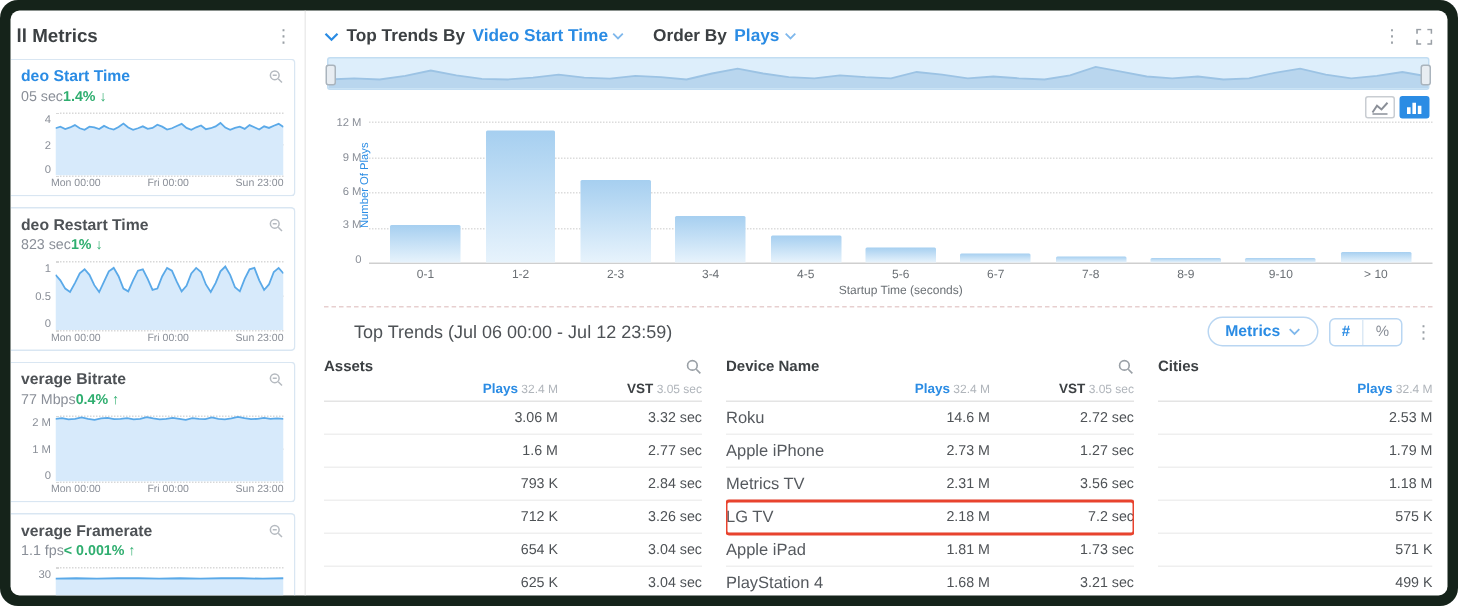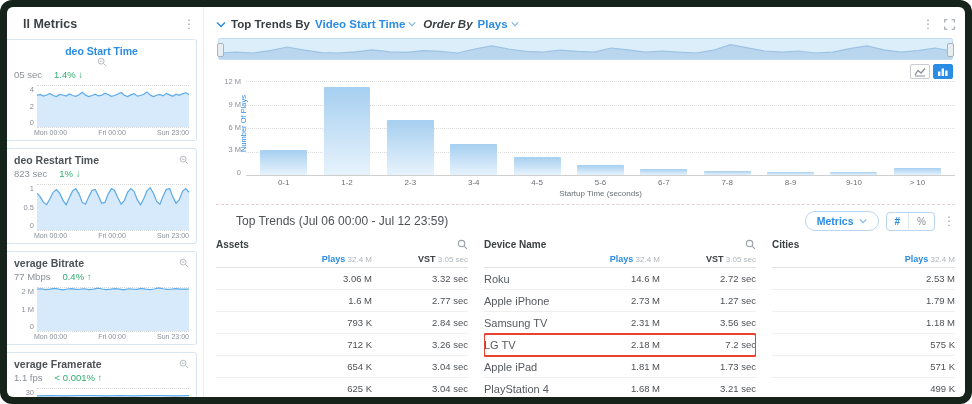--- a/index.html
+++ b/index.html
@@ -1,43 +1,43 @@
 <!DOCTYPE html>
 <html><head>
 <meta charset="utf-8">
 <style>
   html,body{margin:0;padding:0;background:#fff;font-family:"Liberation Sans",sans-serif;}
   .frame{width:972px;height:404px;box-sizing:border-box;background:#15231a;border-radius:12px;padding:7px;overflow:hidden;}
   .app{width:100%;height:100%;background:#fff;border-radius:6px;overflow:hidden;display:flex;}
 
   
   .sidebar{width:186px;flex:none;border-right:1px solid #ececec;padding:8px 6px 0 4px;overflow:hidden;}
-  .sb-head{display:flex;align-items:center;justify-content:space-between;margin:2px 2px 8px 12px;}
+  .sb-head{display:flex;align-items:center;justify-content:space-between;margin:2px 2px 8px 0;}
   .sb-title{font-size:12.5px;font-weight:bold;color:#3c4043;}
   .kebab{color:#9aa0a6;font-size:12px;line-height:10px;cursor:pointer;}
   .mcard{border:1px solid #d9e6f2;border-left:0;border-radius:0 3px 3px 0;margin:0 0 7px -4px;padding:5px 7px 4px 7px;position:relative;}
   .mc-title{font-size:10.5px;font-weight:bold;color:#4e5256;display:flex;justify-content:space-between;align-items:center;}
-  .mc-title.blue{color:#2b8ce4;flex-direction:column;}
+  .mc-title.blue{color:#2b8ce4;}
   .mc-val{font-size:9.5px;color:#8a8f98;margin-top:2px;}
-  .mc-delta{color:#2fae6f;font-weight:normal;margin-left:12px;text-align:right;}
+  .mc-delta{color:#2fae6f;font-weight:bold;margin-left:0;text-align:right;}
   .mc-chart{display:flex;margin-top:5px;}
   .mc-gutter{width:20px;flex:none;display:flex;flex-direction:column;justify-content:space-between;align-items:flex-end;padding-right:3px;font-size:7.5px;color:#8a8f98;}
   .mc-plot{flex:1;position:relative;height:42px;}
   .mc-plot svg{position:absolute;inset:0;width:100%;height:100%;}
   .gline{position:absolute;left:0;right:0;border-top:1px dotted #d8d8d8;}
   .mc-xticks{display:flex;justify-content:space-between;font-size:7px;color:#8a8f98;margin:2px 0 0 20px;}
   .mag{flex:none;}
 
   
   .main{flex:1;display:flex;flex-direction:column;padding:6px 10px 0 12px;overflow:hidden;}
   .main-head{display:flex;align-items:center;height:22px;flex:none;}
   .mh-left{display:flex;align-items:center;gap:5px;flex:1;}
   .mh-txt{font-size:11.5px;font-weight:bold;color:#3c4043;}
   .mh-link{font-size:11.5px;font-weight:bold;color:#2b8ce4;cursor:pointer;display:flex;align-items:center;gap:3px;}
-  .mh-order{margin-left:2px;font-style:italic;}
+  .mh-order{margin-left:14px;}
   .mh-icons{display:flex;align-items:center;gap:10px;color:#9aa0a6;}
   .chev{flex:none;}
 
   .brush{height:20px;margin:3px 2px 0 2px;background:#ddeefb;border:1px solid #c2ddf2;border-radius:2px;position:relative;flex:none;}
   .brush svg{position:absolute;inset:0;width:100%;height:100%;}
   .brush .sfill{fill:#b9d6ee;}
   .brush .sline{stroke:#9cc3e4;}
   .handle{position:absolute;top:4px;width:5px;height:12px;background:#e8edf2;border:1px solid #aab4bd;border-radius:2px;z-index:2;}
   .handle.l{left:-2px;}.handle.r{right:-2px;}
 
@@ -438,21 +438,21 @@
                 <span class="tname">Roku</span>
                 <span class="tval">14.6 M</span>
                 <span class="tval">2.72 sec</span>
               </div>
               <div class="trow">
                 <span class="tname">Apple iPhone</span>
                 <span class="tval">2.73 M</span>
                 <span class="tval">1.27 sec</span>
               </div>
               <div class="trow">
-                <span class="tname">Samsung TV</span>
+                <span class="tname">Metrics TV</span>
                 <span class="tval">2.31 M</span>
                 <span class="tval">3.56 sec</span>
               </div>
               <div class="trow hl">
                 <span class="tname">LG TV</span>
                 <span class="tval">2.18 M</span>
                 <span class="tval">7.2 sec</span>
               </div>
               <div class="trow">
                 <span class="tname">Apple iPad</span>

